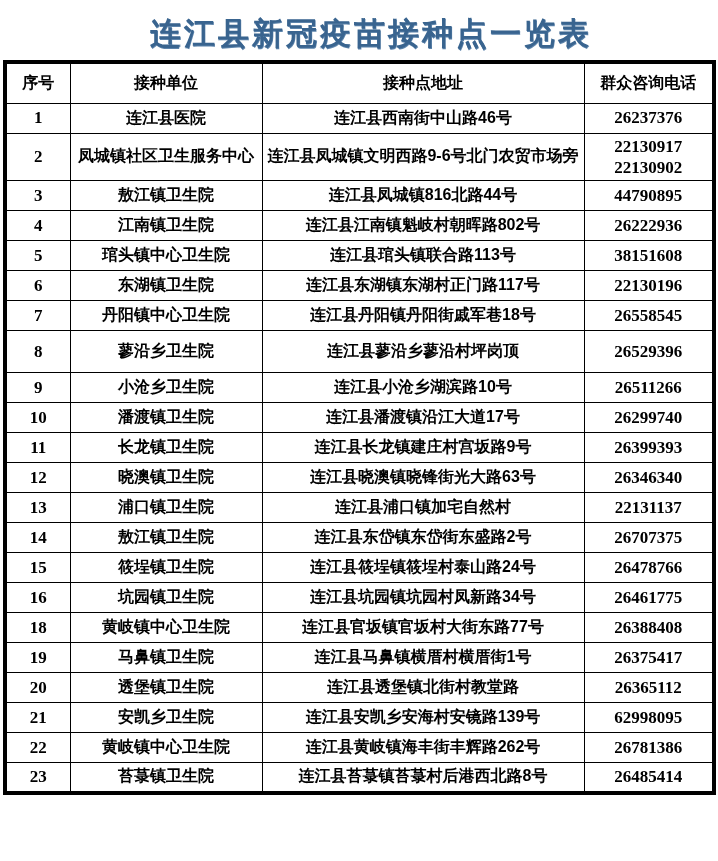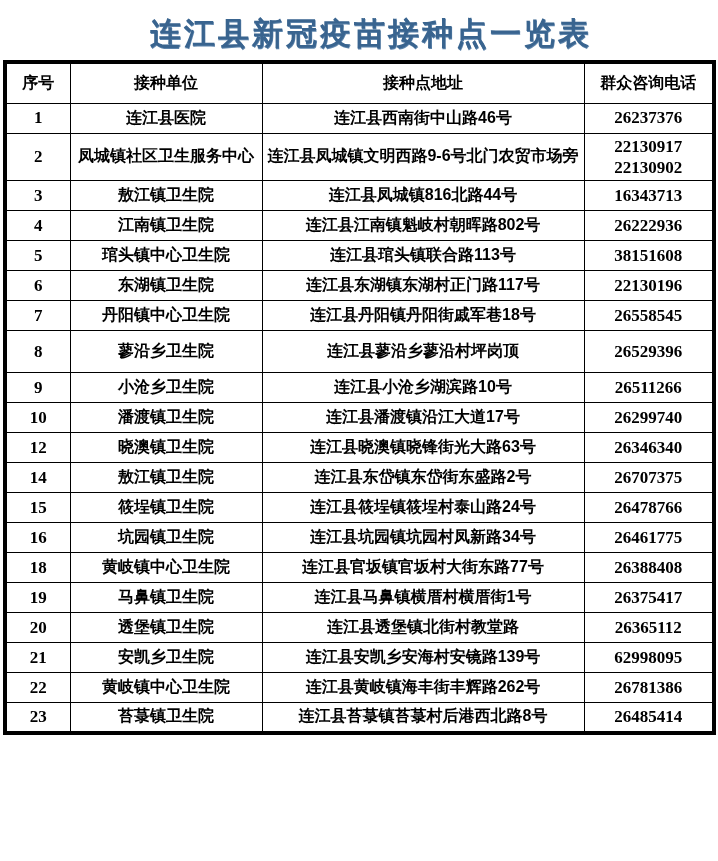--- a/index.html
+++ b/index.html
@@ -102,21 +102,21 @@
           <td class="no">2</td>
           <td class="unit">凤城镇社区卫生服务中心</td>
           <td class="address">连江县凤城镇文明西路9-6号北门农贸市场旁</td>
           <td class="phone">22130917
 22130902</td>
         </tr>
         <tr>
           <td class="no">3</td>
           <td class="unit">敖江镇卫生院</td>
           <td class="address">连江县凤城镇816北路44号</td>
-          <td class="phone">16343713</td>
+          <td class="phone">44790895</td>
         </tr>
         <tr>
           <td class="no">4</td>
           <td class="unit">江南镇卫生院</td>
           <td class="address">连江县江南镇魁岐村朝晖路802号</td>
           <td class="phone">26222936</td>
         </tr>
         <tr>
           <td class="no">5</td>
           <td class="unit">琯头镇中心卫生院</td>
@@ -147,26 +147,38 @@
           <td class="address">连江县小沧乡湖滨路10号</td>
           <td class="phone">26511266</td>
         </tr>
         <tr>
           <td class="no">10</td>
           <td class="unit">潘渡镇卫生院</td>
           <td class="address">连江县潘渡镇沿江大道17号</td>
           <td class="phone">26299740</td>
         </tr>
         <tr>
+          <td class="no">11</td>
+          <td class="unit">长龙镇卫生院</td>
+          <td class="address">连江县长龙镇建庄村宫坂路9号</td>
+          <td class="phone">26399393</td>
+        </tr>
+        <tr>
           <td class="no">12</td>
           <td class="unit">晓澳镇卫生院</td>
           <td class="address">连江县晓澳镇晓锋街光大路63号</td>
           <td class="phone">26346340</td>
         </tr>
         <tr>
+          <td class="no">13</td>
+          <td class="unit">浦口镇卫生院</td>
+          <td class="address">连江县浦口镇加宅自然村</td>
+          <td class="phone">22131137</td>
+        </tr>
+        <tr>
           <td class="no">14</td>
           <td class="unit">敖江镇卫生院</td>
           <td class="address">连江县东岱镇东岱街东盛路2号</td>
           <td class="phone">26707375</td>
         </tr>
         <tr>
           <td class="no">15</td>
           <td class="unit">筱埕镇卫生院</td>
           <td class="address">连江县筱埕镇筱埕村泰山路24号</td>
           <td class="phone">26478766</td>

